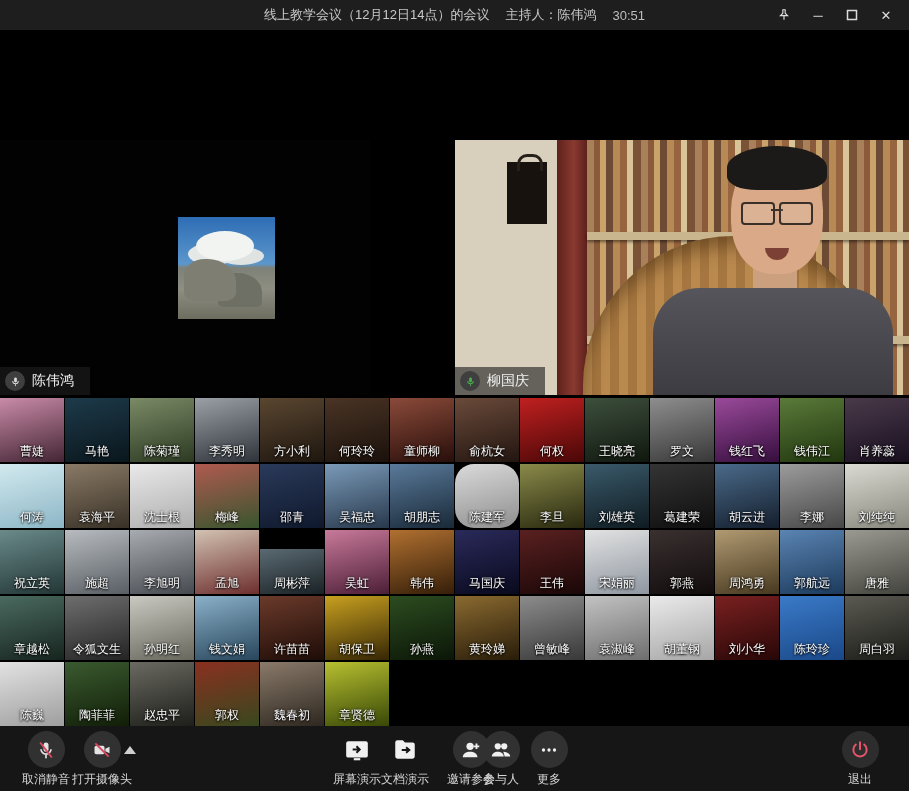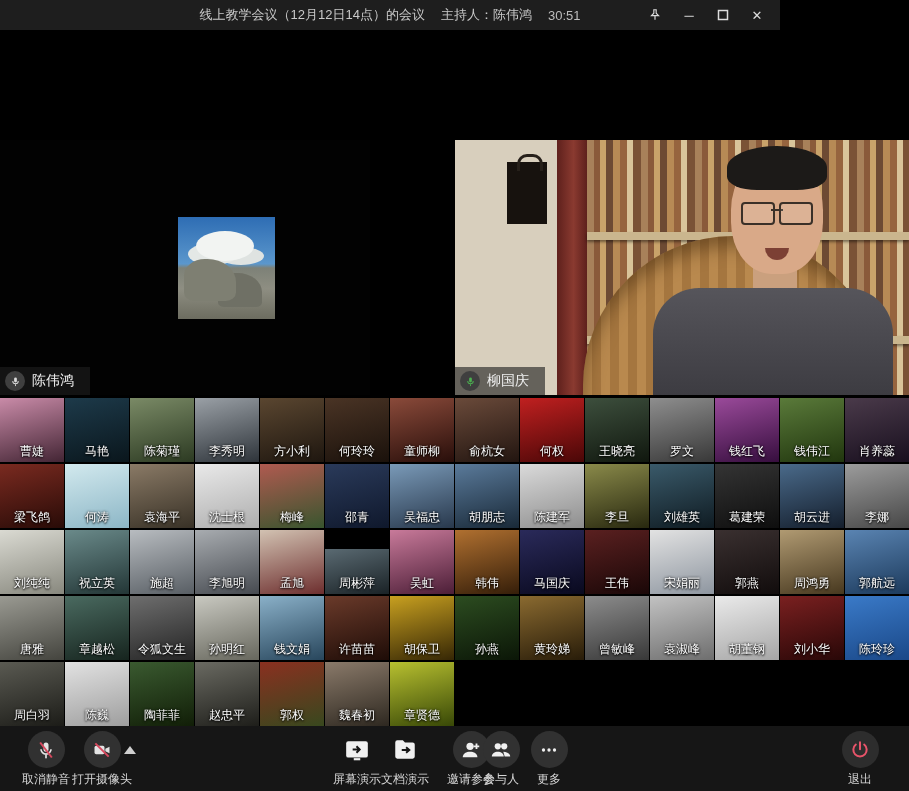--- a/index.html
+++ b/index.html
@@ -1,21 +1,21 @@
 <!DOCTYPE html>
 <html><head>
 <meta charset="utf-8">
 <style>
   * { box-sizing: border-box; margin: 0; padding: 0; }
   html,body { width:909px; height:791px; background:#000; overflow:hidden;
     font-family:"Liberation Sans","DejaVu Sans",sans-serif; }
   .window { position:relative; width:909px; height:791px; background:#000; }
 
   
-  .titlebar { position:absolute; top:0; left:0; width:780px; height:30px;
+  .titlebar { position:absolute; top:0; left:0; width:909px; height:30px;
     background:#1e1e1e; display:flex; align-items:center; justify-content:center;
     gap:16px; color:#c9c9c9; font-size:13px; }
   .titlebar .timer { color:#bdbdbd; }
   .win-controls { position:absolute; right:6px; top:0; height:30px;
     display:flex; align-items:center; }
   .win-btn { width:34px; height:30px; display:flex; align-items:center;
     justify-content:center; color:#dcdcdc; font-size:13px; cursor:default; }
 
   
   .stage { position:absolute; top:30px; left:0; width:909px; height:366px; background:#000; }
@@ -199,23 +199,20 @@
       </div>
       <div class="tile" style="background: linear-gradient(165deg, rgb(154, 74, 154) 0%, rgb(54, 14, 62) 100%);">
         <span class="tile-name">钱红飞</span>
       </div>
       <div class="tile" style="background: linear-gradient(165deg, rgb(90, 122, 58) 0%, rgb(33, 54, 14) 100%);">
         <span class="tile-name">钱伟江</span>
       </div>
       <div class="tile" style="background: linear-gradient(165deg, rgb(74, 58, 74) 0%, rgb(24, 15, 30) 100%);">
         <span class="tile-name">肖养蕊</span>
       </div>
-      <div class="tile" style="background: linear-gradient(165deg, rgb(122, 42, 32) 0%, rgb(40, 11, 7) 100%);">
-        <span class="tile-name">梁飞鸽</span>
-      </div>
       <div class="tile" style="background: linear-gradient(165deg, rgb(210, 233, 238) 0%, rgb(140, 182, 198) 100%);">
         <span class="tile-name">何涛</span>
       </div>
       <div class="tile" style="background: linear-gradient(165deg, rgb(138, 122, 102) 0%, rgb(56, 49, 38) 100%);">
         <span class="tile-name">袁海平</span>
       </div>
       <div class="tile" style="background: linear-gradient(165deg, rgb(233, 233, 233) 0%, rgb(174, 174, 174) 100%);">
         <span class="tile-name">沈士根</span>
       </div>
       <div class="tile" style="background: linear-gradient(165deg, rgb(176, 90, 80) 0%, rgb(56, 85, 46) 100%);">
@@ -223,21 +220,21 @@
       </div>
       <div class="tile" style="background: linear-gradient(165deg, rgb(42, 58, 90) 0%, rgb(15, 24, 44) 100%);">
         <span class="tile-name">邵青</span>
       </div>
       <div class="tile" style="background: linear-gradient(165deg, rgb(122, 154, 184) 0%, rgb(40, 56, 76) 100%);">
         <span class="tile-name">吴福忠</span>
       </div>
       <div class="tile" style="background: linear-gradient(165deg, rgb(90, 122, 154) 0%, rgb(25, 41, 56) 100%);">
         <span class="tile-name">胡朋志</span>
       </div>
-      <div class="tile" style="background: linear-gradient(165deg, rgb(218, 218, 218) 0%, rgb(142, 142, 142) 100%);">
+      <div class="tile" style="background: linear-gradient(165deg, rgb(218, 218, 218) 0%, rgb(142, 142, 142) 100%); border-radius: 19px;">
         <span class="tile-name">陈建军</span>
       </div>
       <div class="tile" style="background: linear-gradient(165deg, rgb(138, 138, 74) 0%, rgb(40, 40, 15) 100%);">
         <span class="tile-name">李旦</span>
       </div>
       <div class="tile" style="background: linear-gradient(165deg, rgb(58, 90, 106) 0%, rgb(15, 27, 34) 100%);">
         <span class="tile-name">刘雄英</span>
       </div>
       <div class="tile" style="background: linear-gradient(165deg, rgb(52, 52, 52) 0%, rgb(14, 14, 14) 100%);">
         <span class="tile-name">葛建荣</span>

